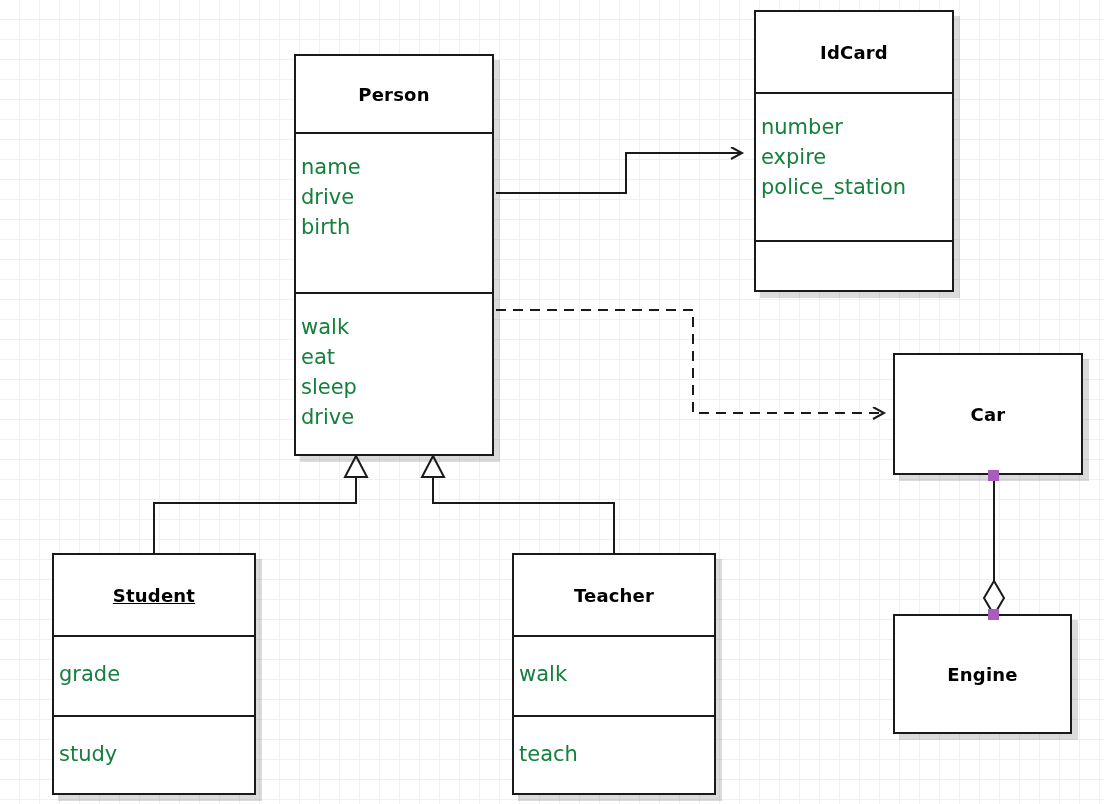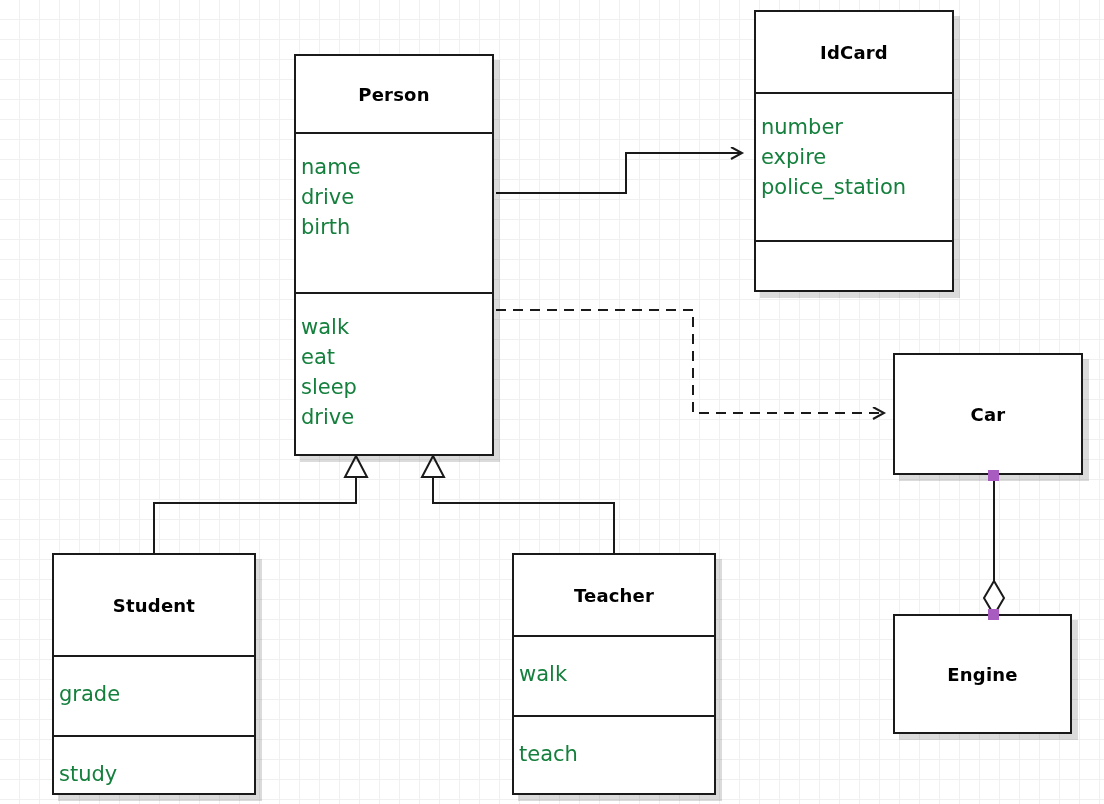--- a/index.html
+++ b/index.html
@@ -152,21 +152,21 @@
     </div>
   </div>
 
   <div class="uml-class" style="left:893px; top:614px; width:179px; height:120px;">
     <div class="uml-section uml-title" style="height:116px;">
       <span>Engine</span>
     </div>
   </div>
 
   <div class="uml-class" style="left:52px; top:553px; width:204px; height:242px;">
-    <div class="uml-section uml-title" style="height:100px;">
+    <div class="uml-section uml-title" style="height:80px;text-decoration:underline;">
       <span>Student</span>
     </div>
     <div class="uml-section uml-members compact" style="height:80px;">
       <div class="member-line">grade</div>
     </div>
     <div class="uml-section uml-members compact" style="height:80px;">
       <div class="member-line">study</div>
     </div>
   </div>
 

